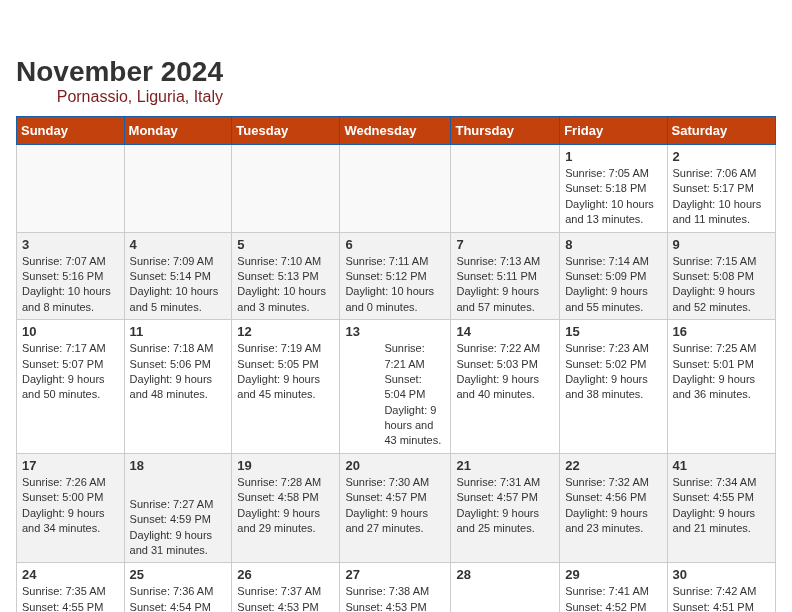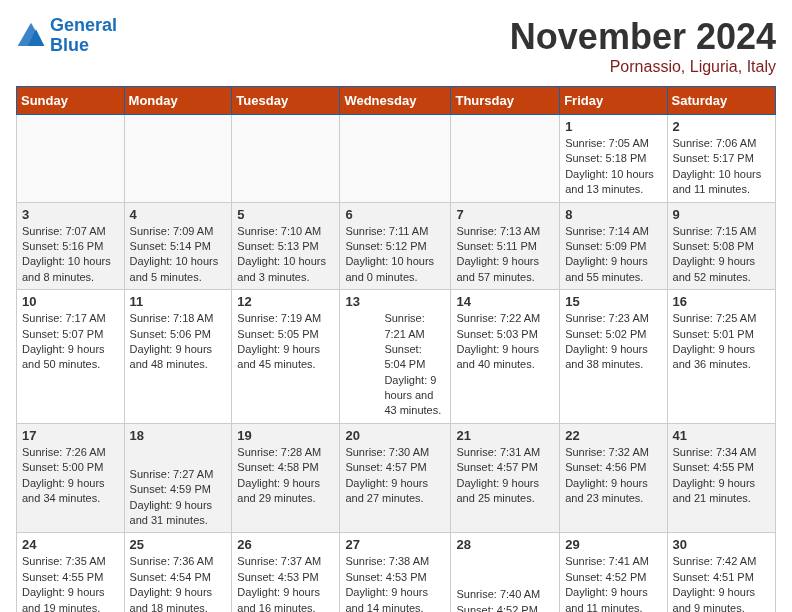--- a/index.html
+++ b/index.html
@@ -31,23 +31,24 @@
       color: #1a6fbb;
     }
     .logo-icon {
       width: 30px;
       height: 30px;
     }
     .title-block {
       text-align: right;
     }
     .month-title {
-      font-size: 36px;
+      font-size: 28px;
       font-weight: bold;
       color: #333;
+      margin-top: 40px;
     }
     .location-title {
       font-size: 16px;
       color: #7f1d1d;
     }
     .calendar {
       width: 100%;
       border-collapse: collapse;
       border: 1px solid #ccc;
     }
@@ -83,30 +84,20 @@
     }
     .day-info {
       line-height: 1.4;
       font-size: 11px;
     }
   </style>
 </head>
 <body>
 
 <div class="header">
-  <div class="logo">
-    <svg class="logo-icon" viewBox="0 0 36 36">
-      <polygon points="18,2 34,30 2,30" fill="#1a6fbb" opacity="0.85"></polygon>
-      <polygon points="24,10 34,30 14,30" fill="#1a6fbb"></polygon>
-    </svg>
-    <div class="logo-text">
-      <div><span>General</span></div>
-      <div><span style="color:#1a6fbb;">Blue</span></div>
-    </div>
-  </div>
   <div class="title-block">
     <div class="month-title">November 2024</div>
     <div class="location-title">Pornassio, Liguria, Italy</div>
   </div>
 </div>
 
 <table class="calendar">
   <thead>
     <tr>
     <th>Sunday</th>

